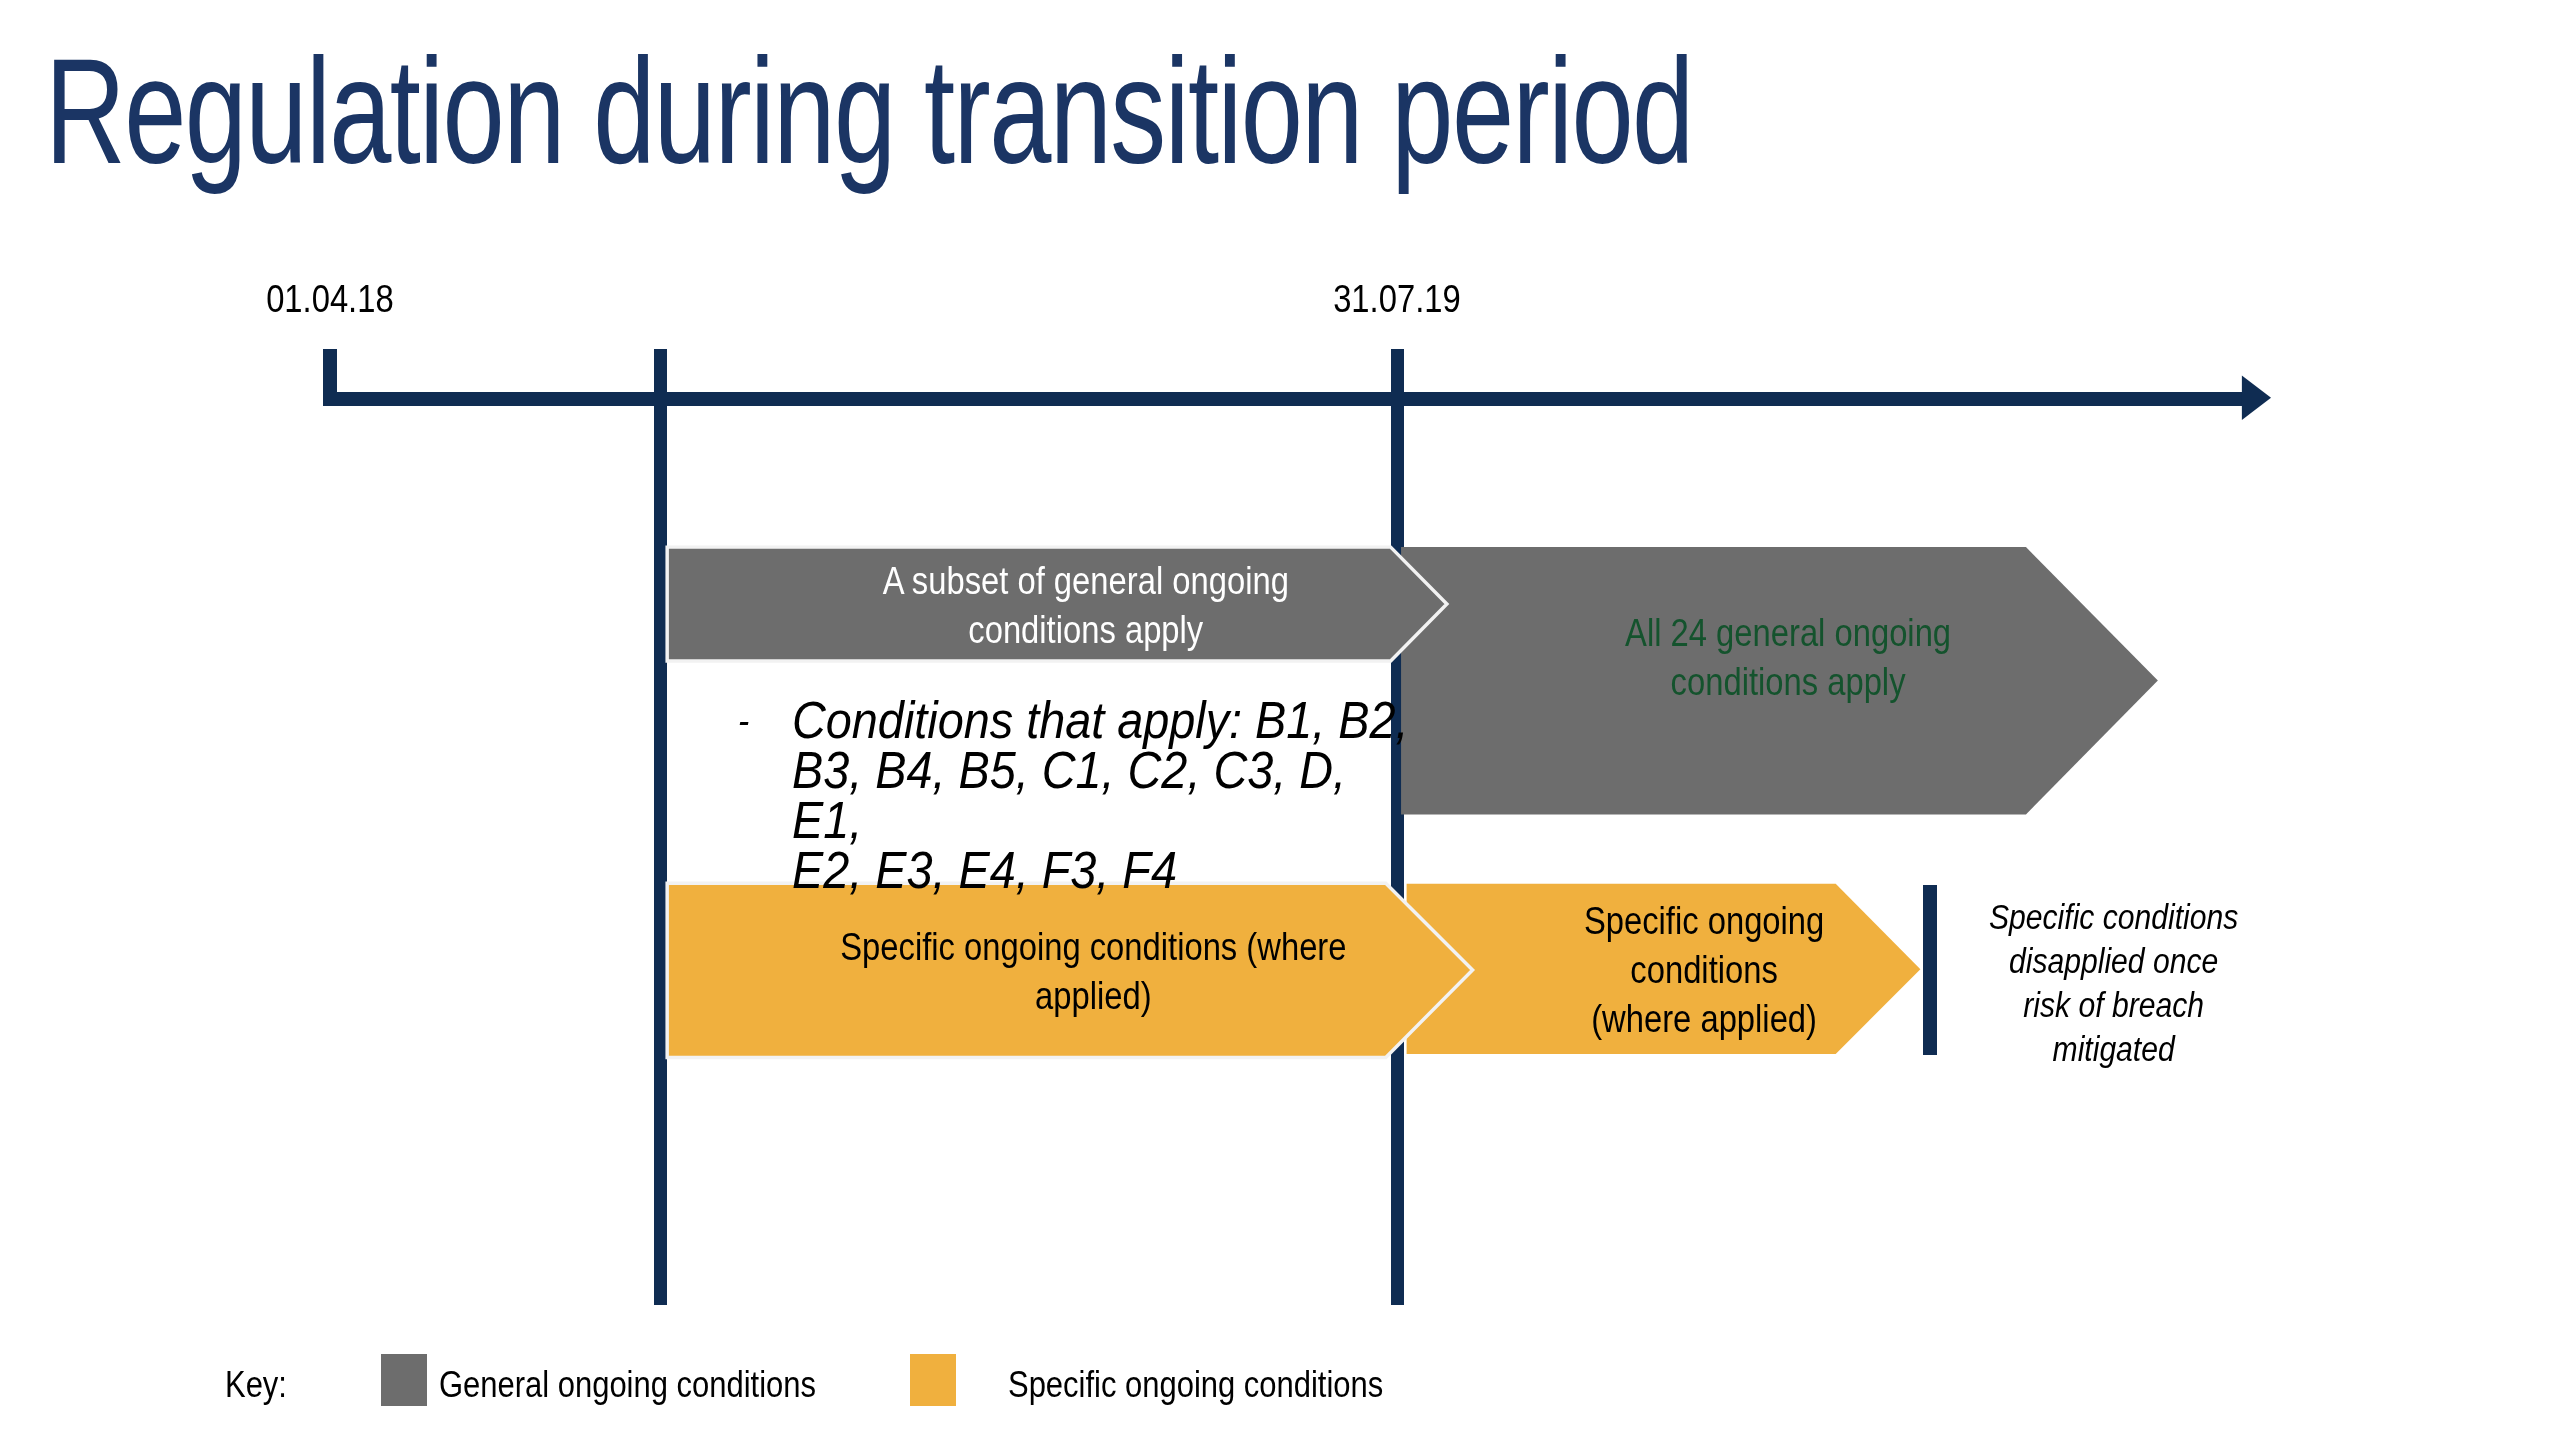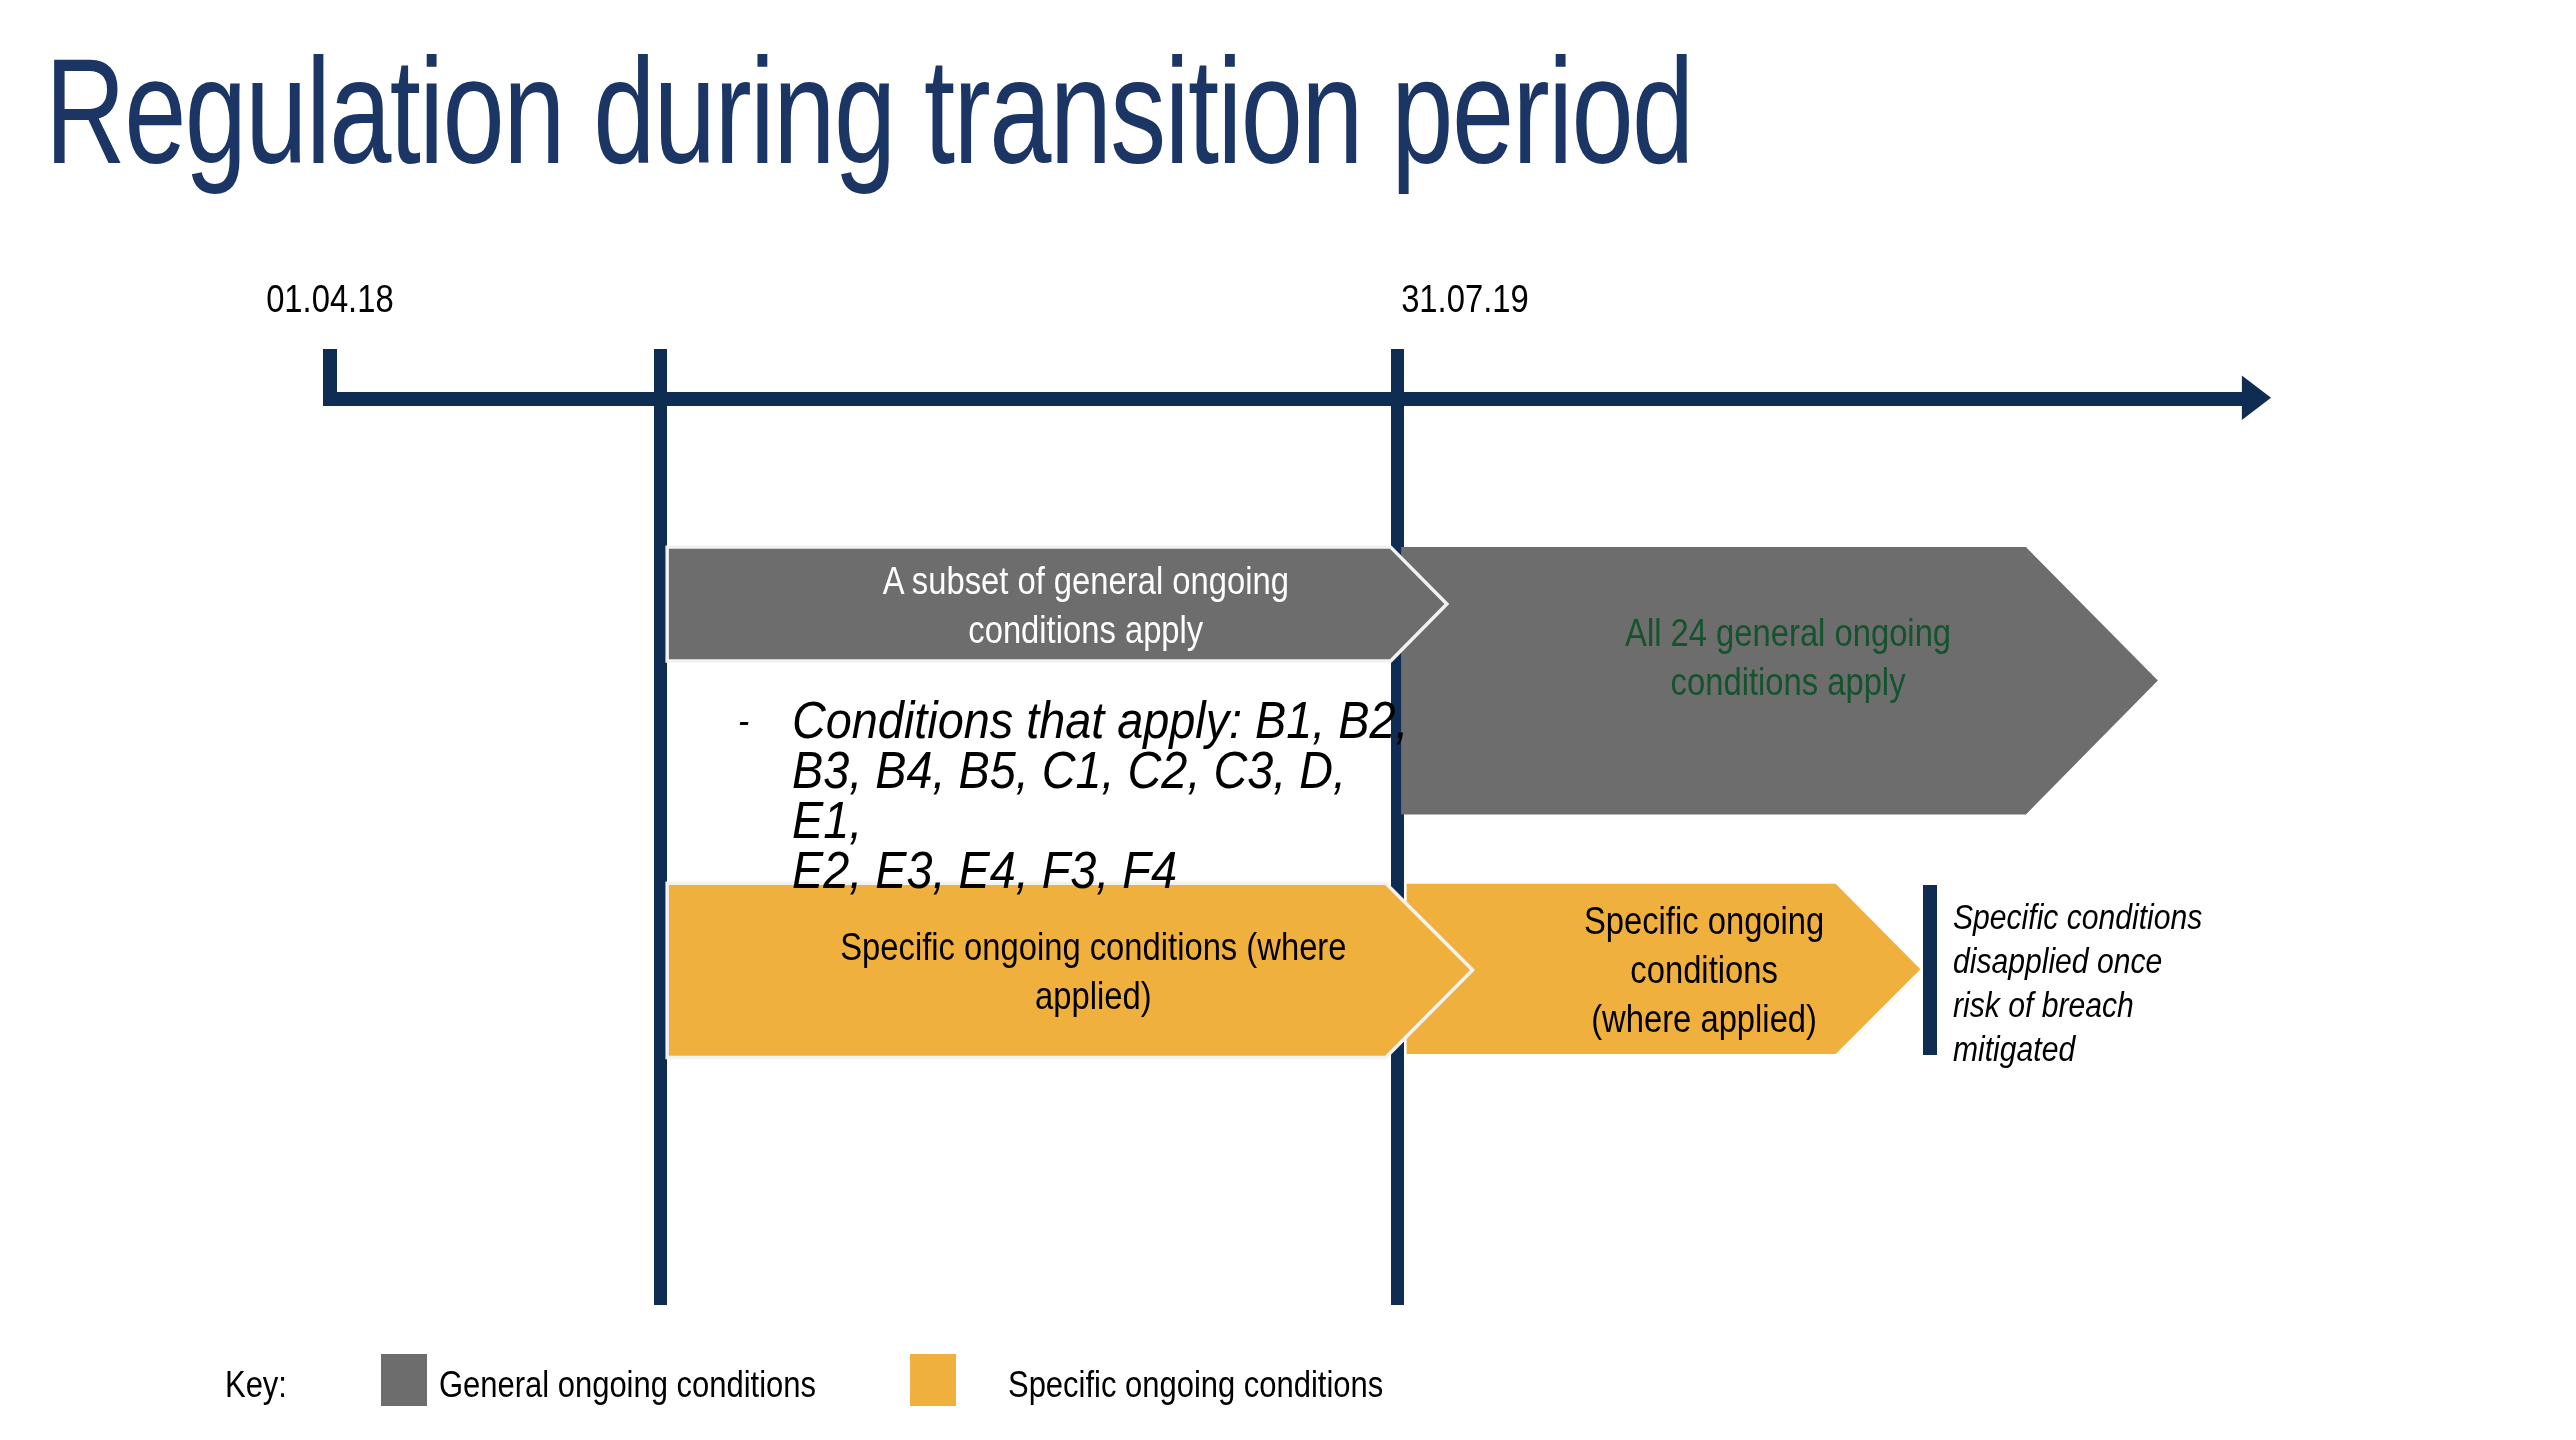--- a/index.html
+++ b/index.html
@@ -21,42 +21,42 @@
   .page-title{
     left:16.7px;top:35px;width:2500px;
     font-size:151px;line-height:151px;
     color:#1B3564;letter-spacing:-2.1px;
   }
   .page-title .cx-left{transform:scaleX(0.74);}
 
   .tl-label{font-size:39px;line-height:46px;text-align:center;}
   .lbl-start{left:163px;top:276px;width:278px;}
   .lbl-reg{left:432px;top:250px;width:417px;}
-  .lbl-mid{left:1298px;top:276px;width:278px;text-decoration:underline;}
+  .lbl-mid{left:1230px;top:276px;width:278px;text-decoration:underline;}
 
   .shape-layer{left:0;top:0;width:2576px;height:1440px;}
 
   .bar{background:#0F2C52;}
   .timeline-bar{left:295px;top:392px;width:1919px;height:14px;}
   .start-tick{left:295px;top:349px;width:14px;height:56px;}
   .vline-left{left:626px;top:349px;width:13px;height:956px;}
   .vline-right{left:1363px;top:349px;width:13px;height:956px;}
   .note-bar{left:1895px;top:885px;width:14px;height:170px;}
 
   .arrow-text{text-align:center;font-size:39px;line-height:49px;padding-left:44px;}
   .txt-gray1{left:639px;top:556px;width:750px;color:#ffffff;}
   .txt-gray2{left:1438px;top:608px;width:556px;color:#14532d;}
   .txt-orange1{left:639px;top:922px;width:764px;color:#000000;}
   .txt-orange2{left:1389px;top:896px;width:486px;color:#000000;}
 
   .bullet-dash{left:710px;top:696px;font-size:39px;line-height:50px;font-style:italic;}
   .bullet-text{left:764px;top:695px;width:695px;font-size:52px;line-height:50px;font-style:italic;}
   .bullet-text .cx-left{transform:scaleX(0.9);}
 
-  .note-text{left:1925px;top:895px;width:361px;font-size:35px;line-height:44px;font-style:italic;}
+  .note-text{left:1925px;top:895px;width:361px;font-size:35px;line-height:44px;font-style:italic;text-align:center;}
 
   .key-label{left:197px;top:1364px;font-size:36px;line-height:42px;}
   .key-item-label{top:1364px;font-size:36px;line-height:42px;}
   .key-item-label.g{left:411px;width:486px;}
   .key-item-label.s{left:980px;width:486px;}
   .swatch{top:1354px;width:46px;height:52px;}
   .swatch-gray{left:353px;background:#6D6D6D;}
   .swatch-orange{left:882px;background:#F0B03E;}
 </style>
 </head>

